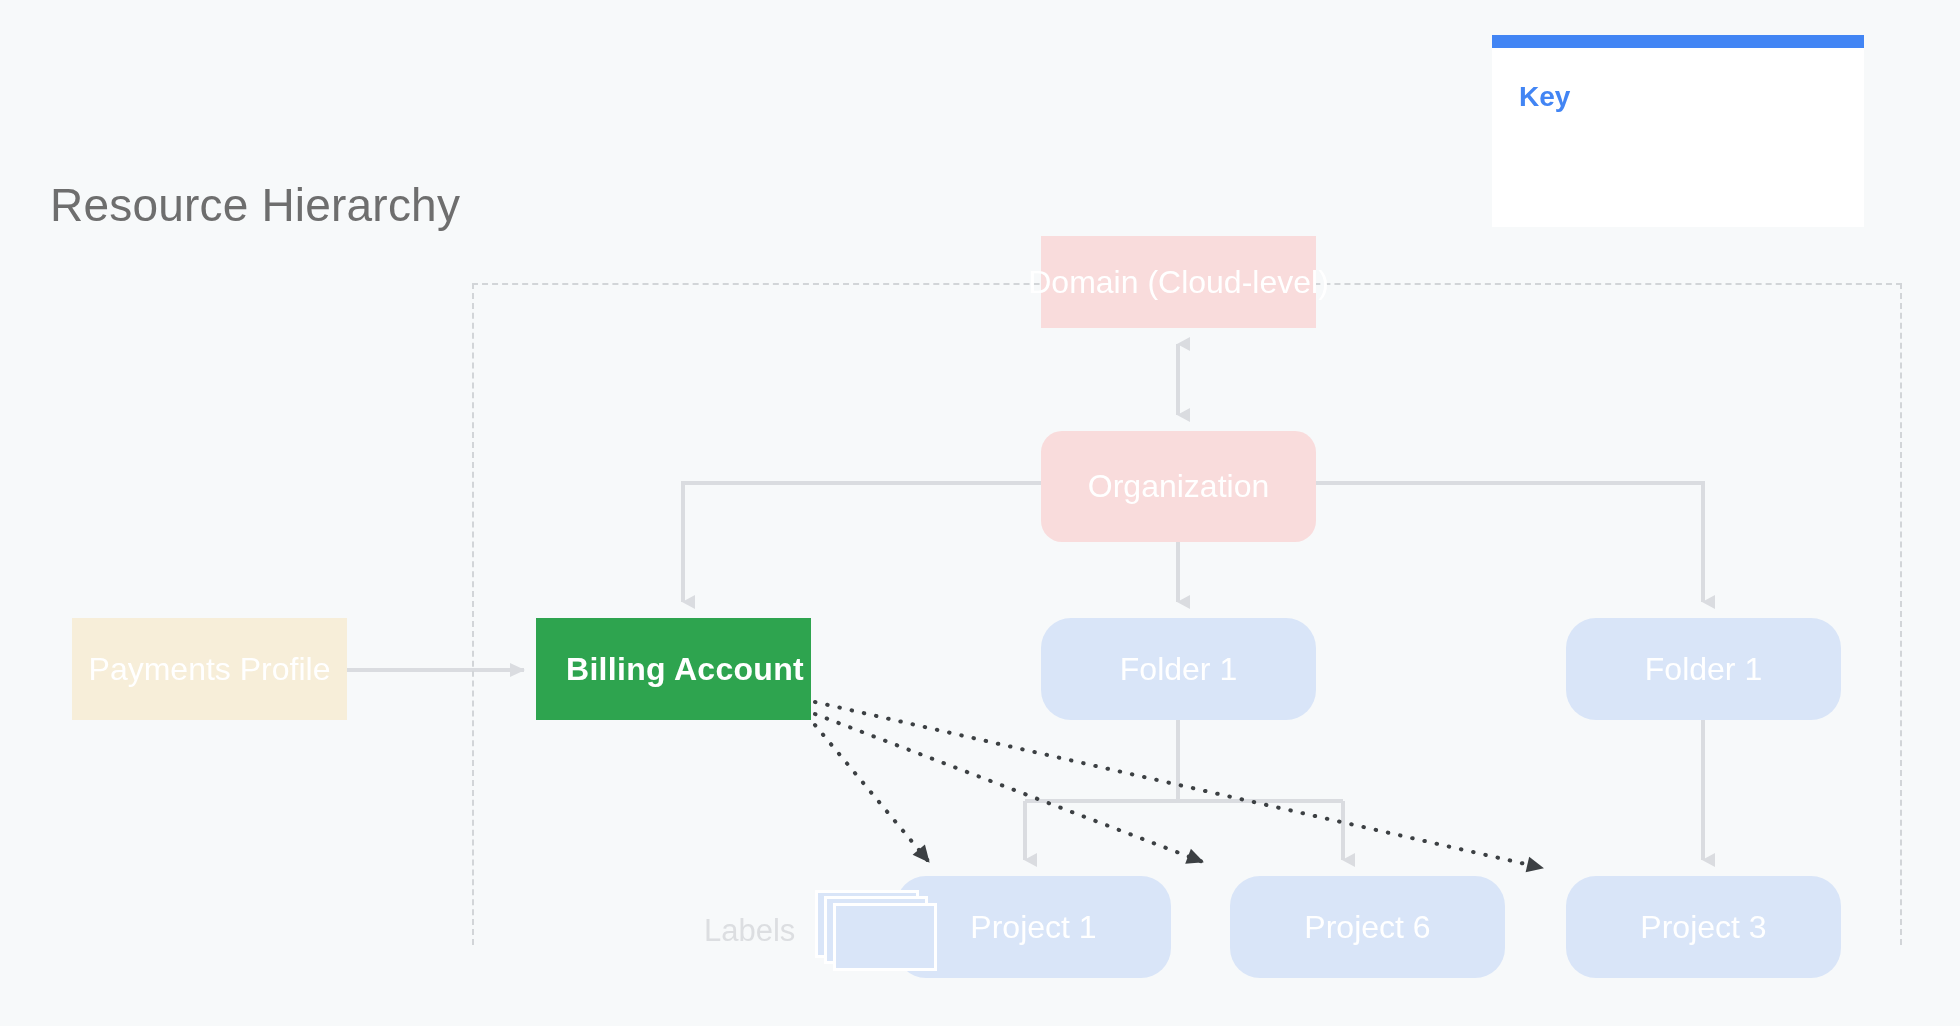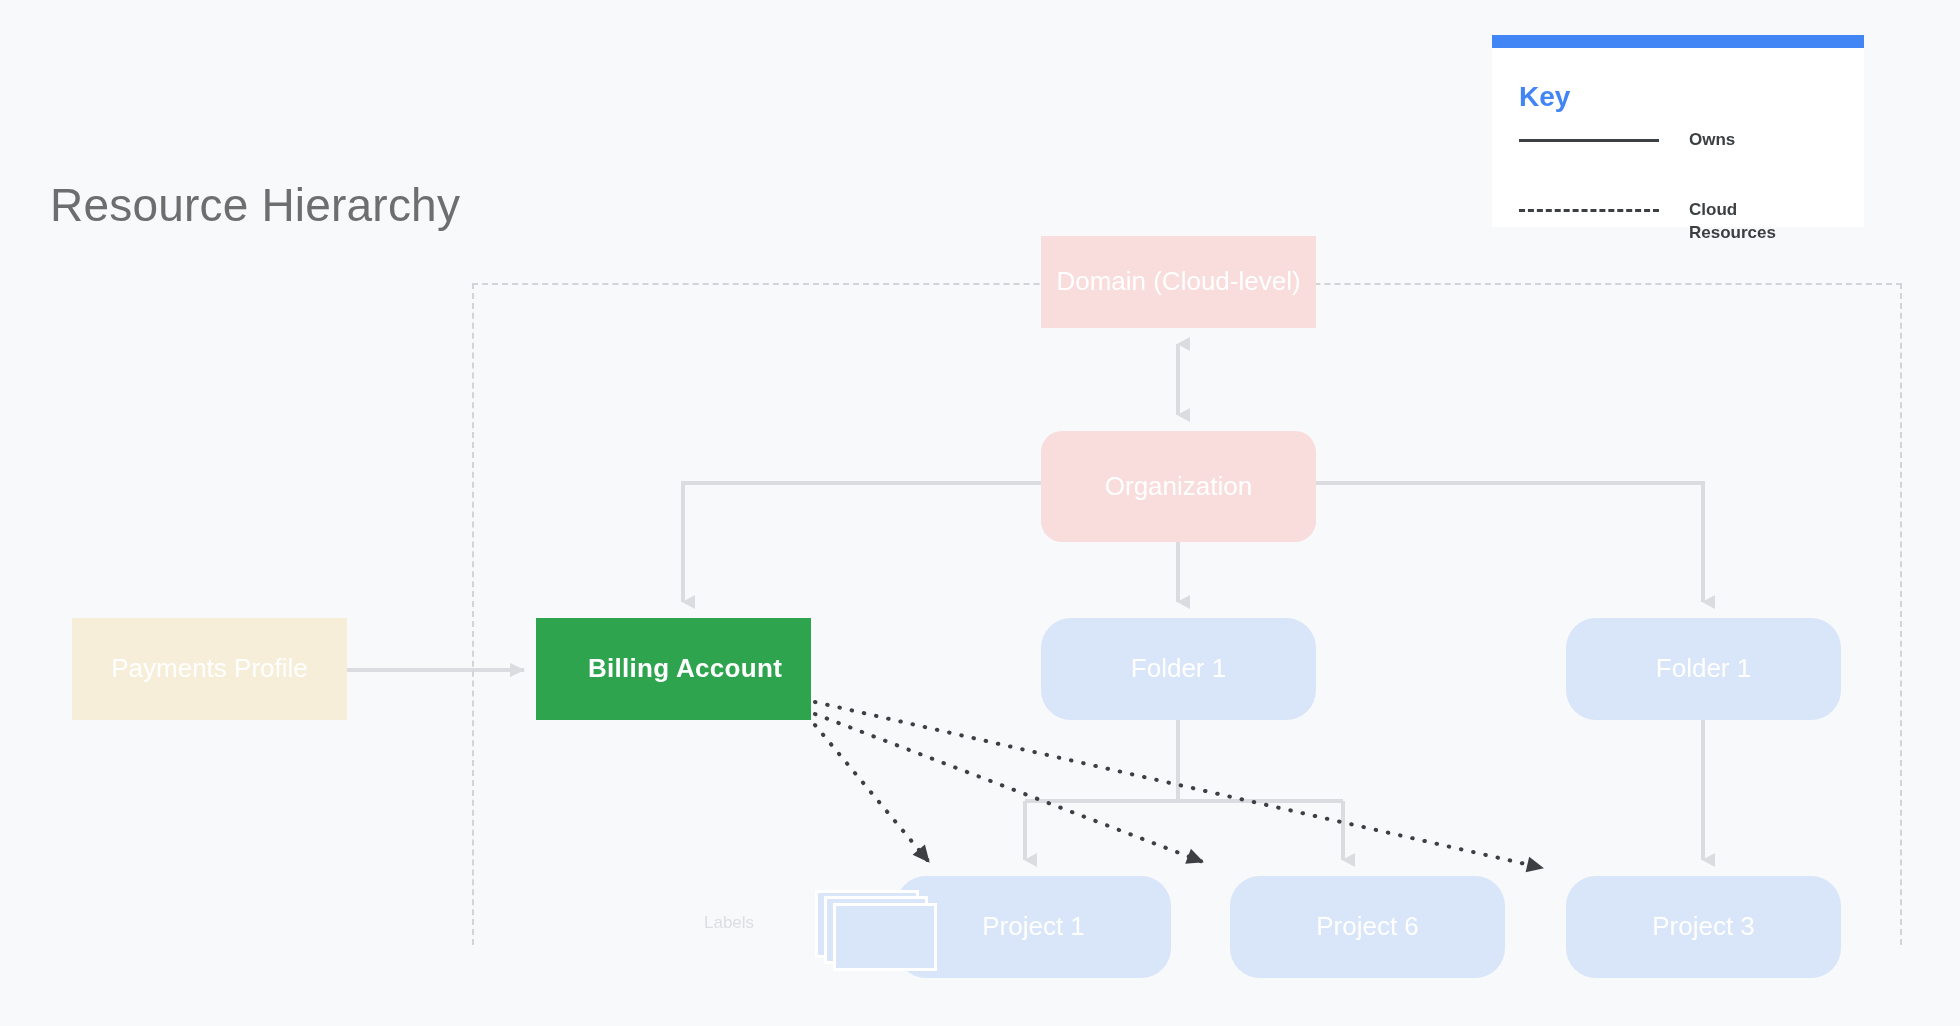--- a/index.html
+++ b/index.html
@@ -101,21 +101,21 @@
   }
 
   
   .node {
     position: absolute;
     box-sizing: border-box;
     display: flex;
     align-items: center;
     justify-content: center;
     text-align: center;
-    font-size: 26px;
+    font-size: 32px;
     color: #FFFFFF;
     line-height: 1.15;
     white-space: nowrap;
   }
   .node-pink  { background: #F9DCDC; }
   .node-blue  { background: #D9E5F8; border-radius: 30px; }
   .node-green { background: #2EA44F; font-weight: bold; letter-spacing: 0.3px; padding-left: 23px; }
   .node-cream { background: #F7EED9; margin-left: 20px; }
 
   #node-domain       { left: 1041px; top: 236px;  width: 275px; height: 92px;  }
@@ -126,21 +126,21 @@
   #node-payments     { left: 52px;   top: 618px;  width: 275px; height: 102px; }
   #node-project1     { left: 896px;  top: 876px;  width: 275px; height: 102px; }
   #node-project2     { left: 1230px; top: 876px;  width: 275px; height: 102px; }
   #node-project3     { left: 1566px; top: 876px;  width: 275px; height: 102px; }
 
   
   #labels-text {
     position: absolute;
     left: 704px;
     top: 913px;
-    font-size: 17px;
+    font-size: 31px;
     color: #DCDEE1;
     white-space: nowrap;
   }
   #labels-stack {
     position: absolute;
     left: 815px;
     top: 890px;
     width: 120px;
     height: 80px;
   }
@@ -218,30 +218,22 @@
 </svg>
 
 <div id="cloud-boundary"></div>
 
 <div id="page-title">Resource Hierarchy</div>
 
 <div id="legend">
   <div id="legend-topbar"></div>
   <div id="legend-title">Key</div>
 
-  <div class="legend-row" style="top:93px;">
-    <div class="legend-sample ls-solid"></div>
-    <div class="legend-label">Owns</div>
-  </div>
-
-
-  <div class="legend-row" style="top:163px;">
-    <div class="legend-sample ls-dashed"></div>
-    <div class="legend-label" style="white-space:normal;width:120px;">Cloud Resources</div>
-  </div>
+
+
 </div>
 
 <div class="node node-pink" id="node-domain">Domain (Cloud-level)</div>
 
 <div class="node node-pink" id="node-organization">Organization</div>
 
 <div class="node node-cream" id="node-payments">Payments Profile</div>
 
 <div class="node node-green" id="node-billing">Billing Account</div>
 

